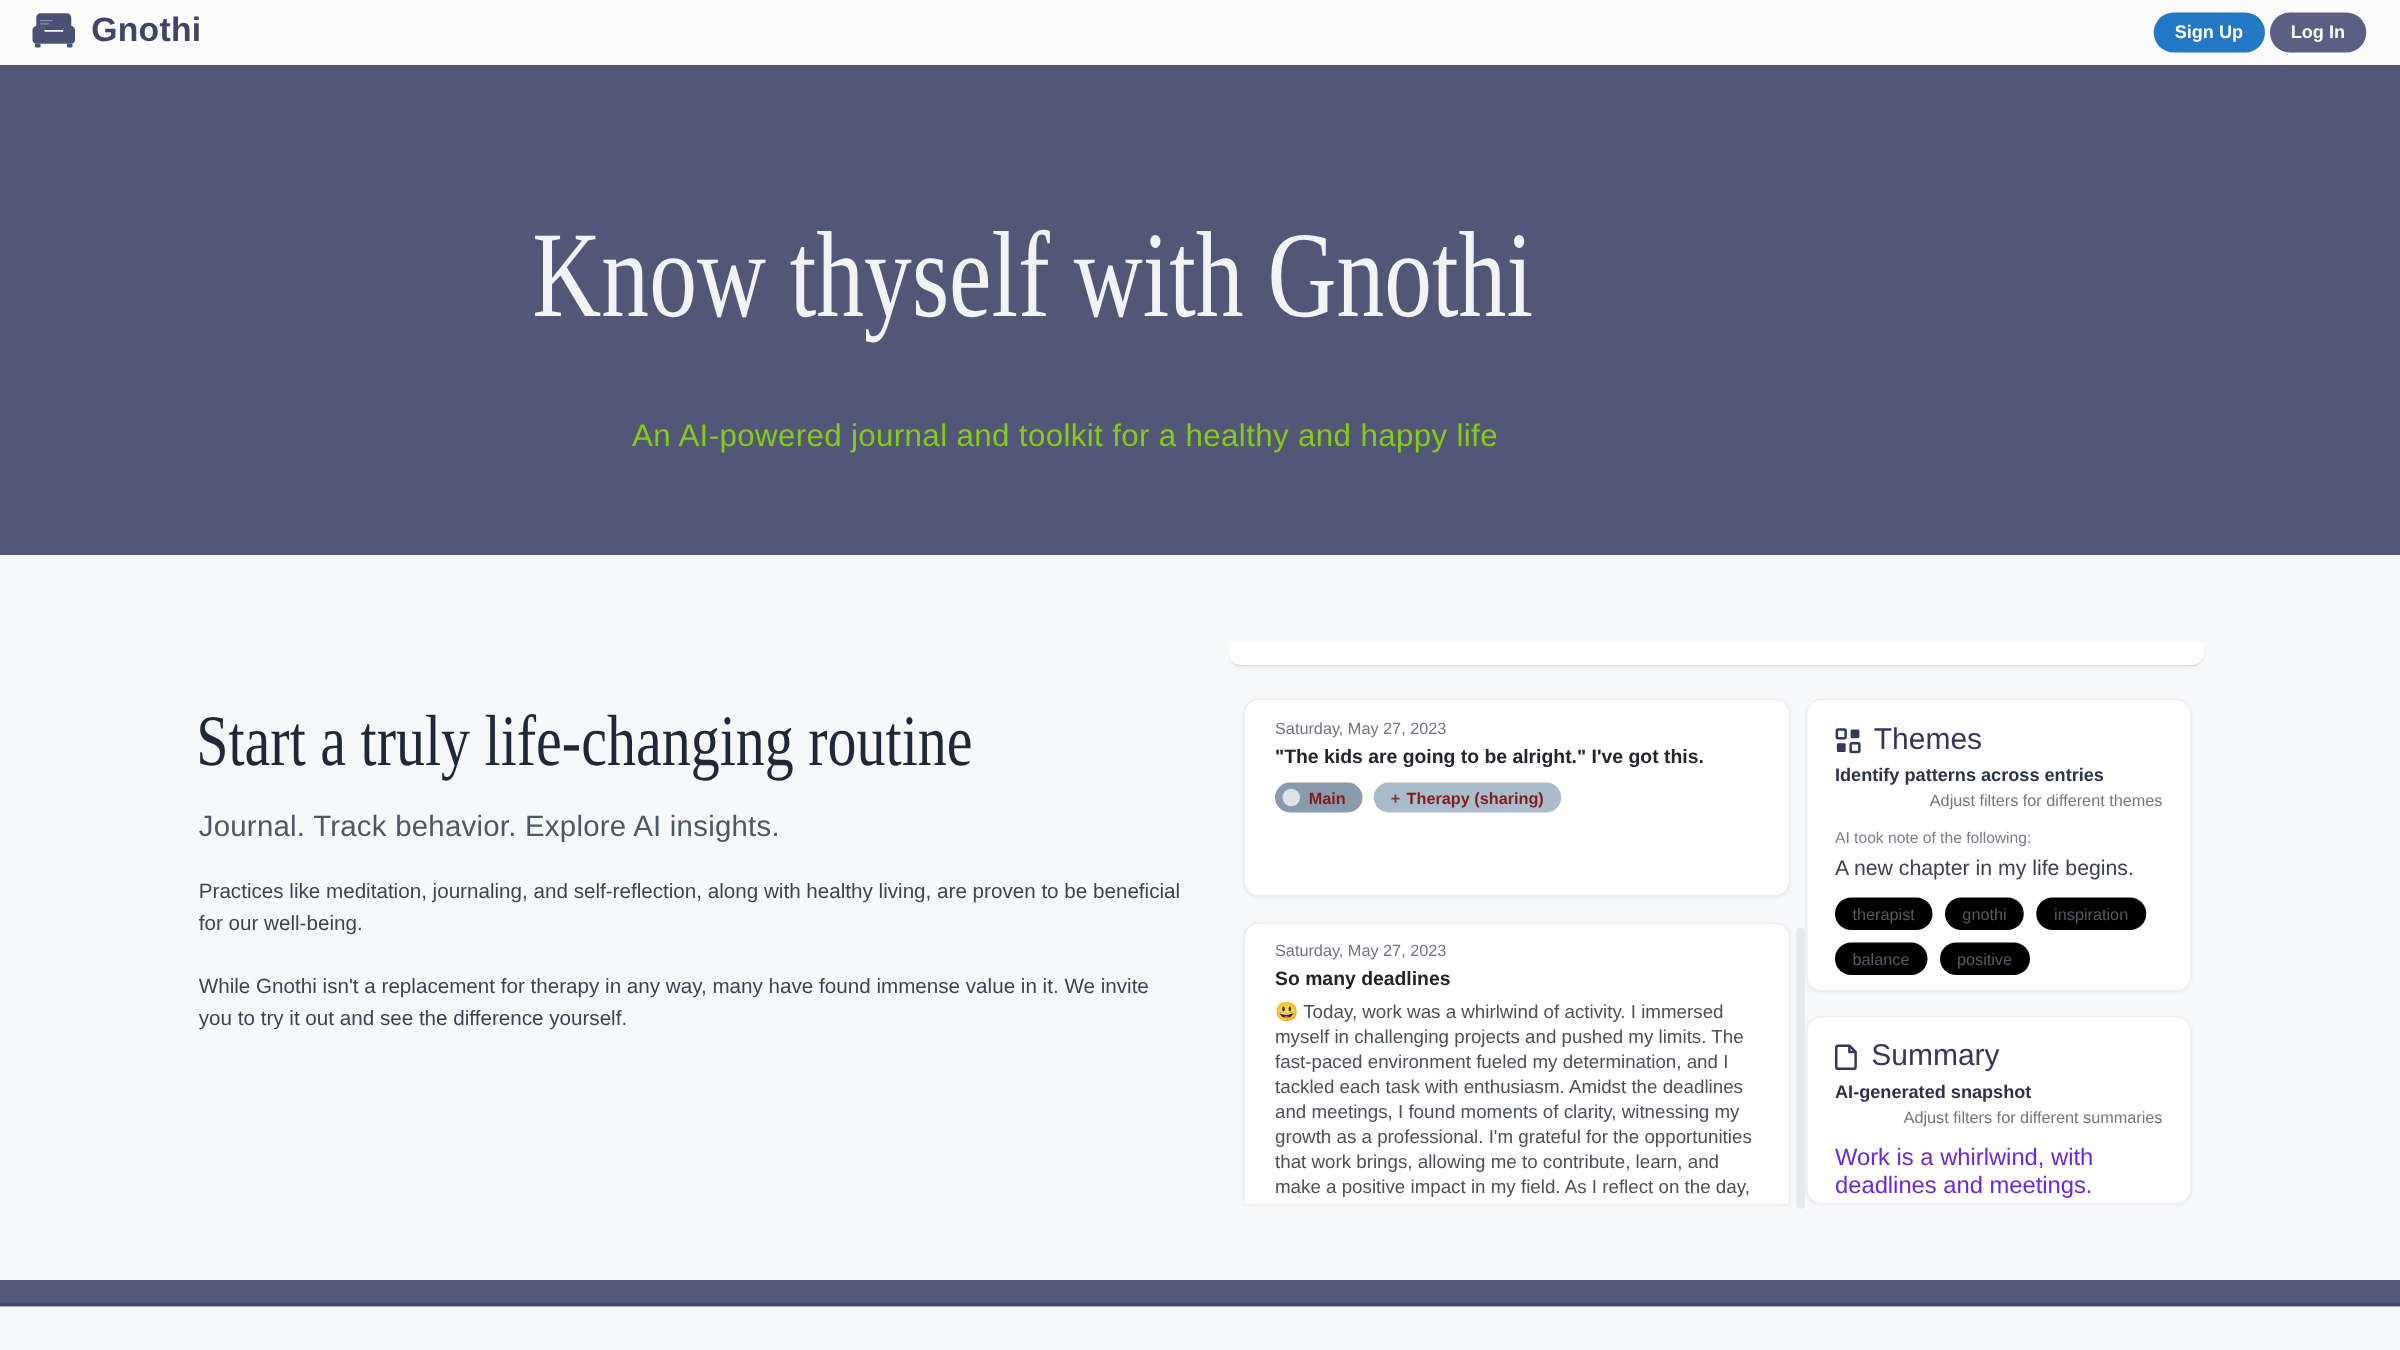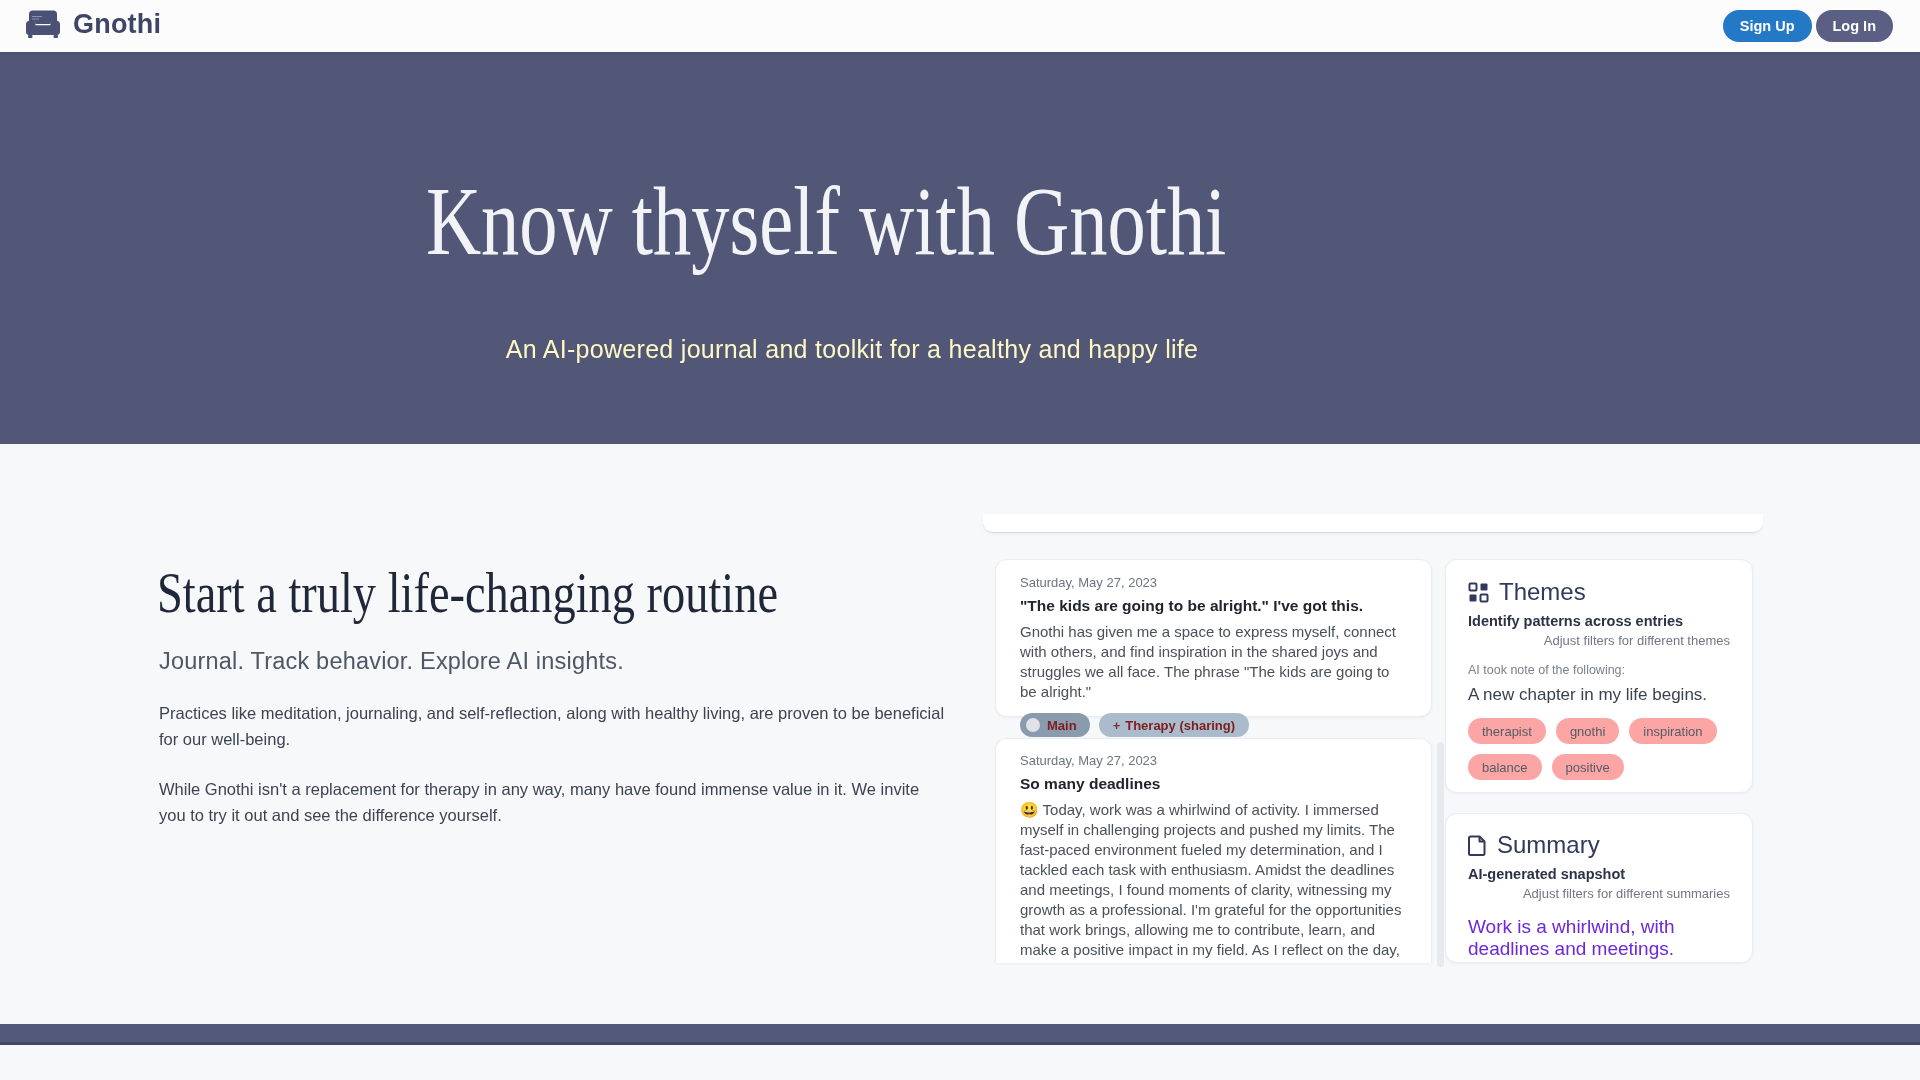--- a/index.html
+++ b/index.html
@@ -42,21 +42,21 @@
   }
   .hero-title > span {
     display:inline-block;
     font-family:"Liberation Serif", serif;
     font-weight:400; font-size:98px; line-height:1.05;
     color:#f2f3f6; white-space:nowrap;
     transform:scaleX(.78); transform-origin:center;
   }
   .hero-subtitle {
     position:absolute; top:283px; left:0; width:1704px; text-align:center;
-    font-size:25px; font-weight:400; color:#fef9c3; letter-spacing:.3px;
+    font-size:25px; font-weight:400; color:#84cc16; letter-spacing:.3px;
   }
 
   
   .main-section {
     position:absolute; top:444px; left:0; width:1920px; height:580px;
     background:#f7f8f9;
   }
 
   .intro-heading {
     position:absolute; left:157px; top:560px;
@@ -129,21 +129,21 @@
   .side-title  { font-size:24px; font-weight:500; color:#33395b; }
   .side-sub    { font-size:14.5px; font-weight:700; color:#2c3248; margin-top:7px; }
   .side-hint   { font-size:13px; color:#70768:3; color:#707683; margin-top:4px;text-align:right; }
   .side-notelabel { font-size:12.5px; color:#7a808c; margin-top:15px; }
   .side-note   { font-size:17px; color:#3a4150; margin-top:8px; }
   .side-body   { font-size:19px; line-height:22px; color:#6d28d9; margin-top:15px; }
 
   .theme-tags { display:flex; flex-wrap:wrap; gap:10px; margin-top:13px; }
   .theme-pill {
     display:inline-flex; align-items:center; height:26px;
-    background:#fca5a5; border-radius:13px; padding:0 14px;
+    background:#000000; border-radius:13px; padding:0 14px;
     font-size:13px; color:#555c66;
   }
 
   
   .footer-band {
     position:absolute; left:0; top:1024px; width:1920px; height:21px;
     background:#525878; border-bottom:3px solid #42476a;
   }
 
   .icon { display:inline-flex; align-items:center; justify-content:center; }
@@ -186,21 +186,20 @@
 <div class="intro-paragraphs">
   <p>Practices like meditation, journaling, and self-reflection, along with healthy living, are proven to be beneficial for our well-being.</p>
   <p>While Gnothi isn't a replacement for therapy in any way, many have found immense value in it. We invite you to try it out and see the difference yourself.</p>
 </div>
 
 <div class="cropped-strip"></div>
 
 <div class="card entry-card-1">
   <div class="entry-date">Saturday, May 27, 2023</div>
   <div class="entry-title">"The kids are going to be alright." I've got this.</div>
-  <div class="entry-body">Gnothi has given me a space to express myself, connect with others, and find inspiration in the shared joys and struggles we all face. The phrase "The kids are going to be alright."</div>
   <div class="entry-tags">
     <span class="tag-pill tag-main">
       <span class="dot"></span>
       <span>Main</span>
     </span>
     <span class="tag-pill tag-therapy">
       <span class="plus">+</span>
       <span>Therapy (sharing)</span>
     </span>
   </div>

